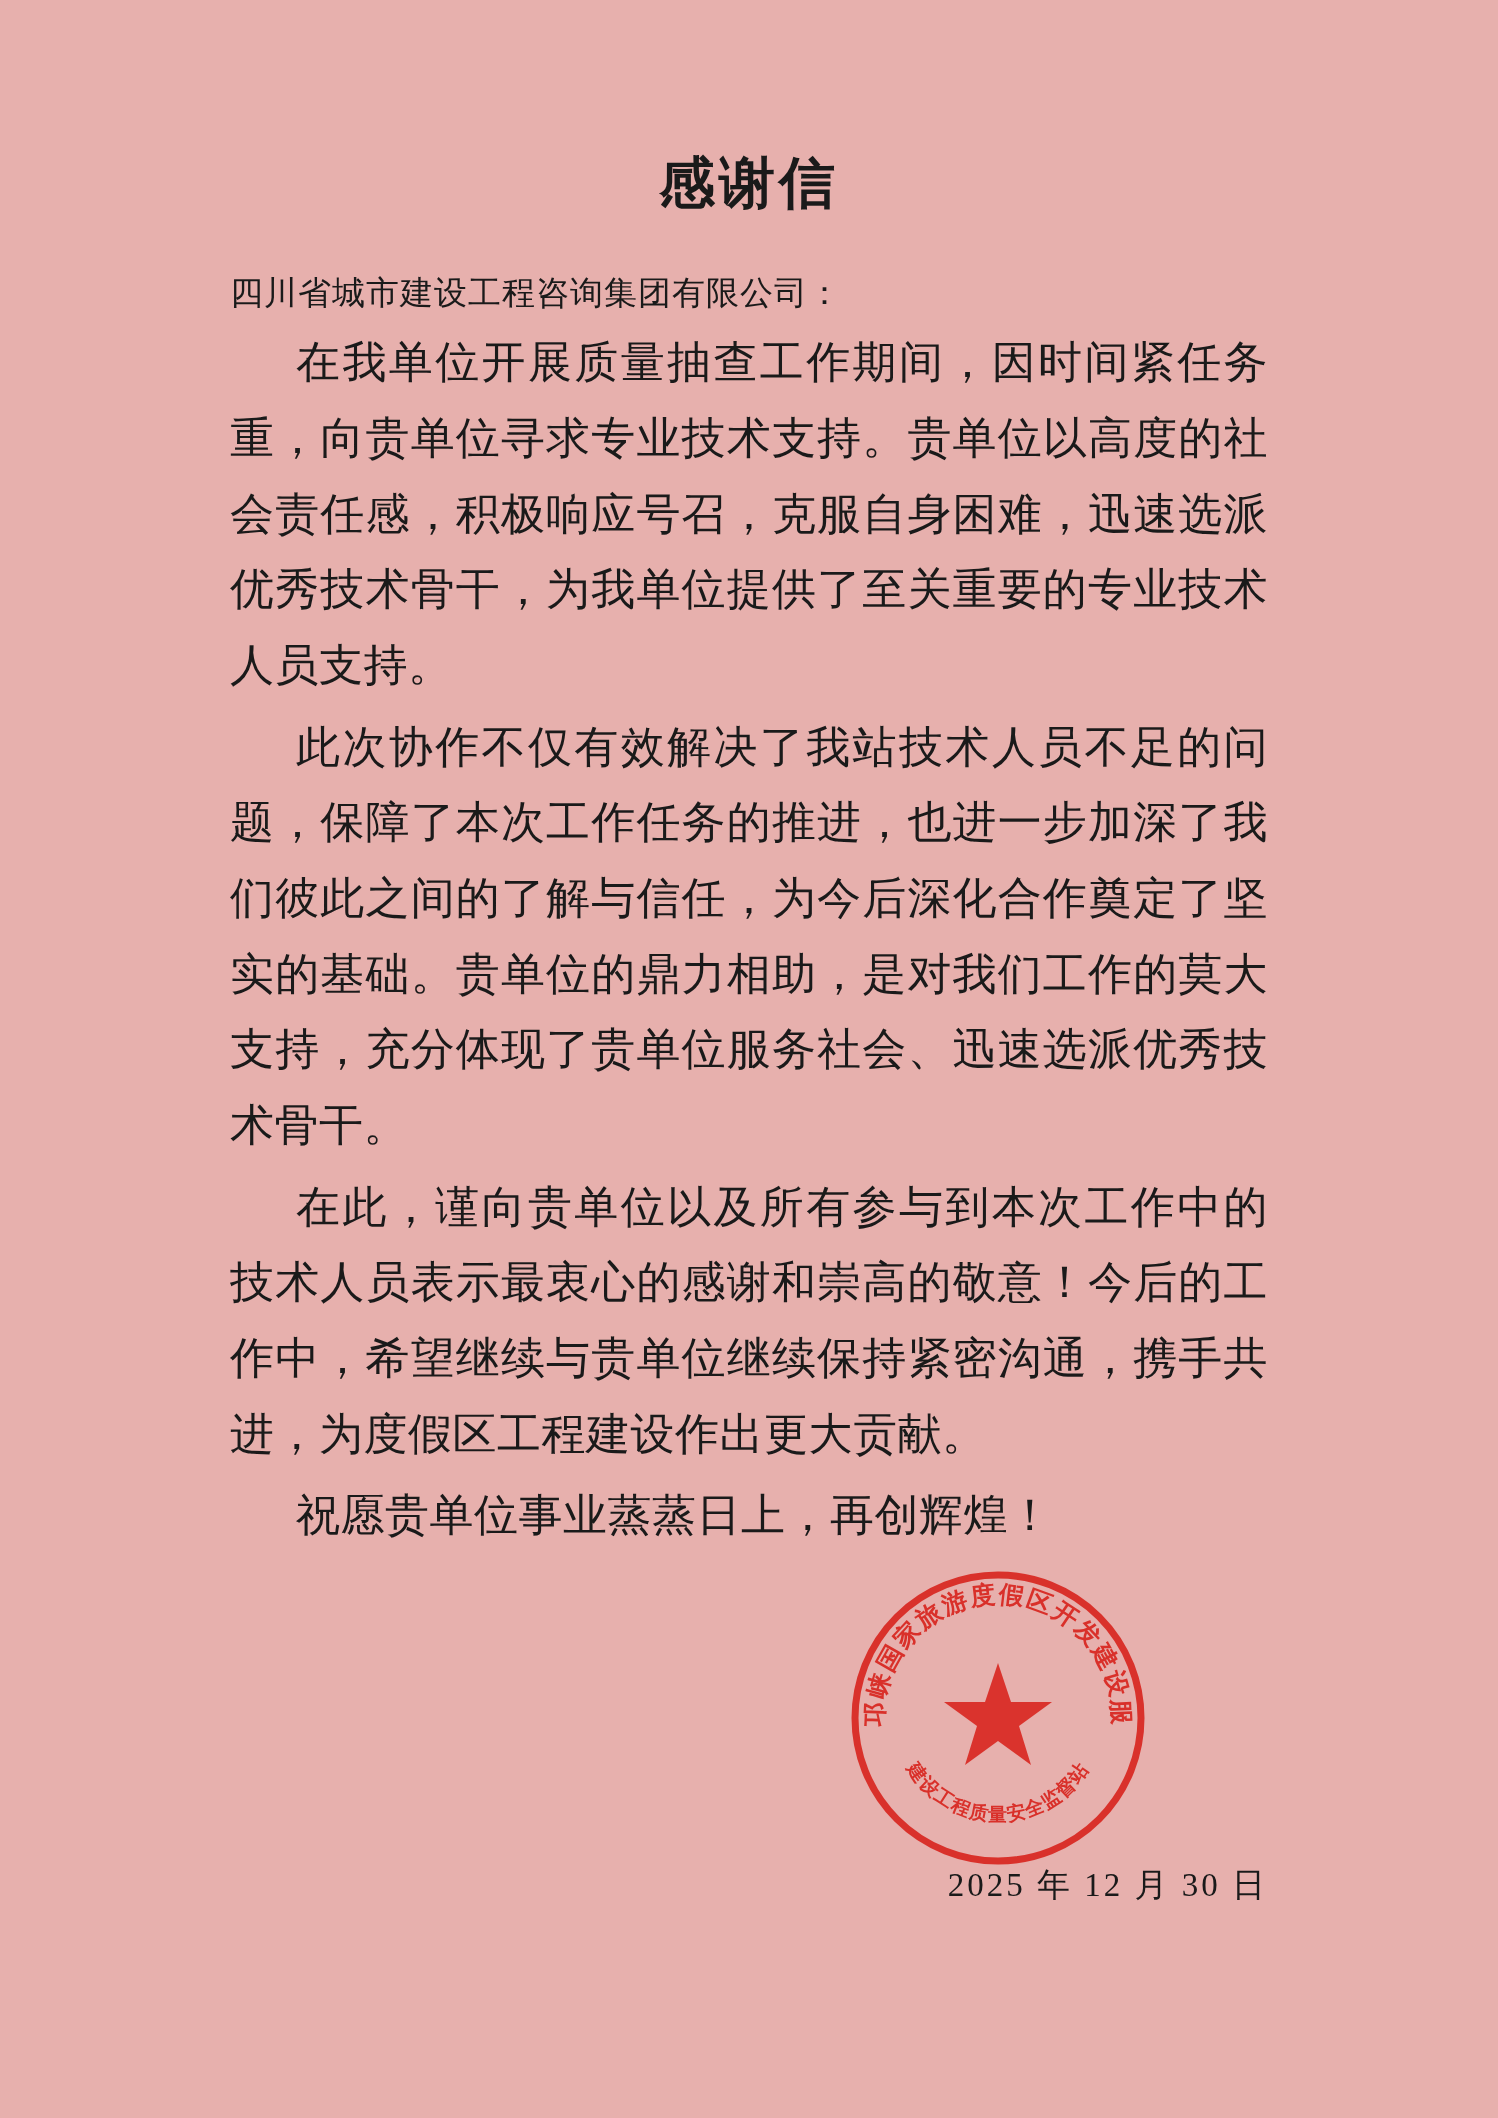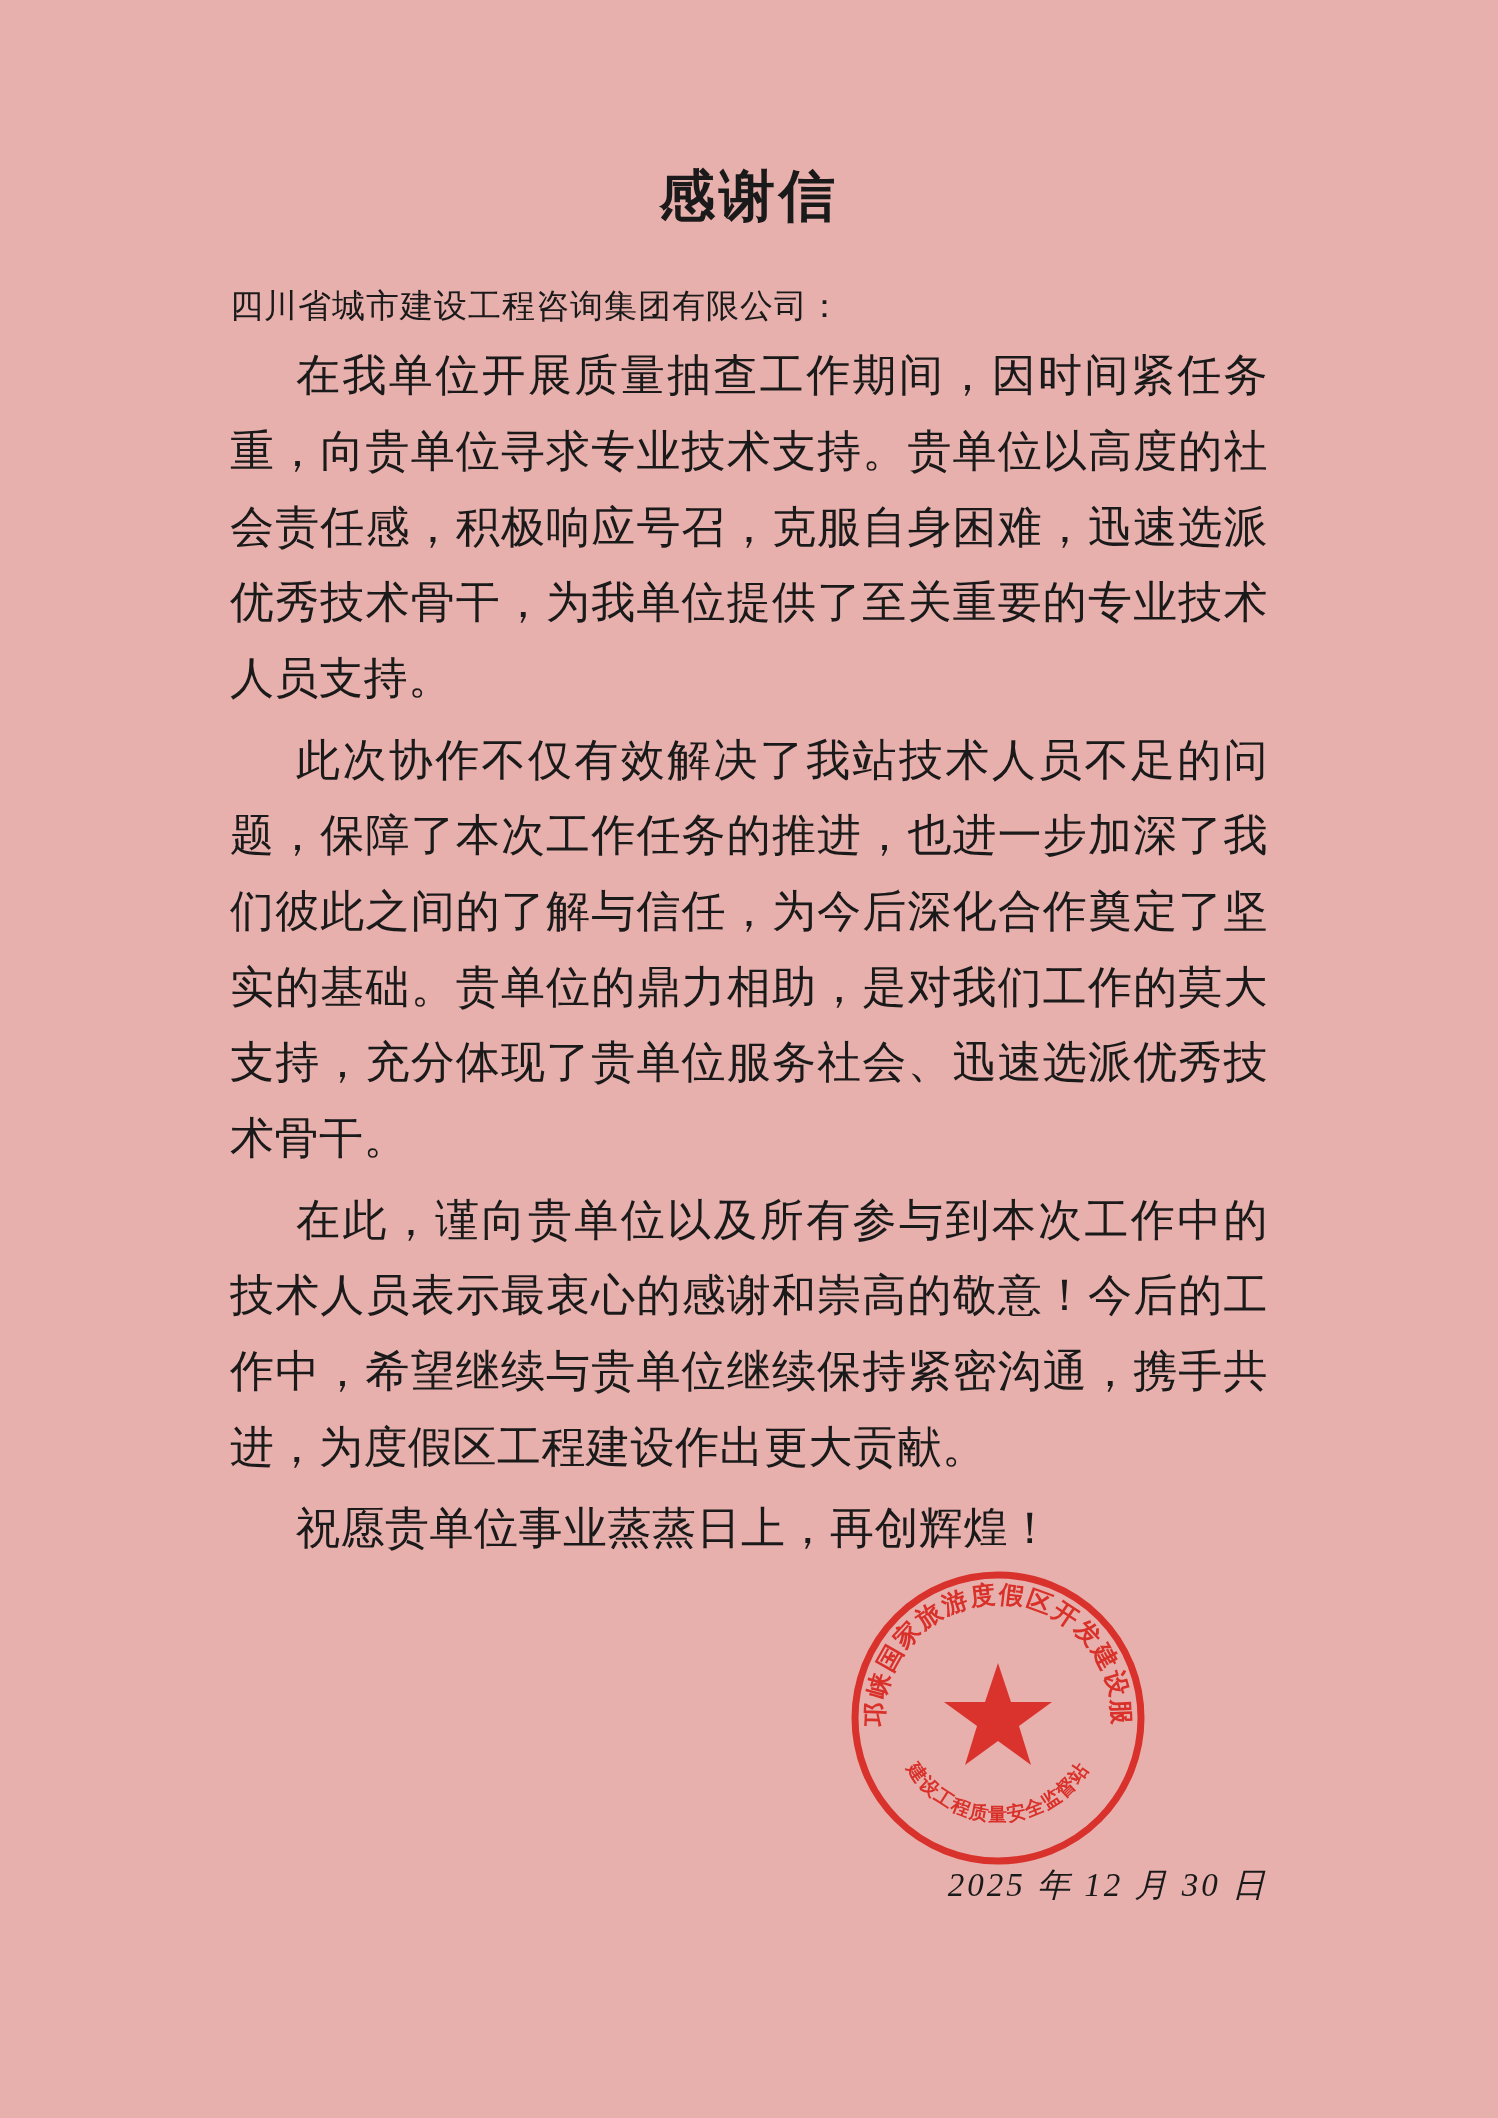--- a/index.html
+++ b/index.html
@@ -14,21 +14,21 @@
     color: #1a1a1a;
     position: relative;
     overflow: hidden;
   }
   .page {
     position: absolute;
     left: 0; top: 0;
     width: 1498px;
     height: 2118px;
     box-sizing: border-box;
-    padding: 13px 230px;
+    padding: 0 230px;
   }
   .doc-title {
     text-align: center;
     font-size: 56px;
     font-weight: bold;
     letter-spacing: 4px;
     margin-top: 150px;
     margin-bottom: 0;
     line-height: 1.2;
   }
@@ -54,21 +54,20 @@
     width: 520px;
     height: 330px;
   }
   .date-line {
     position: absolute;
     right: 0;
     bottom: 0;
     font-size: 33px;
     letter-spacing: 3px;
     white-space: nowrap;
-    font-style: italic;
   }
   .seal {
     position: absolute;
     right: 120px;
     bottom: 40px;
     width: 300px;
     height: 300px;
   }
   .seal svg {
     display: block;

